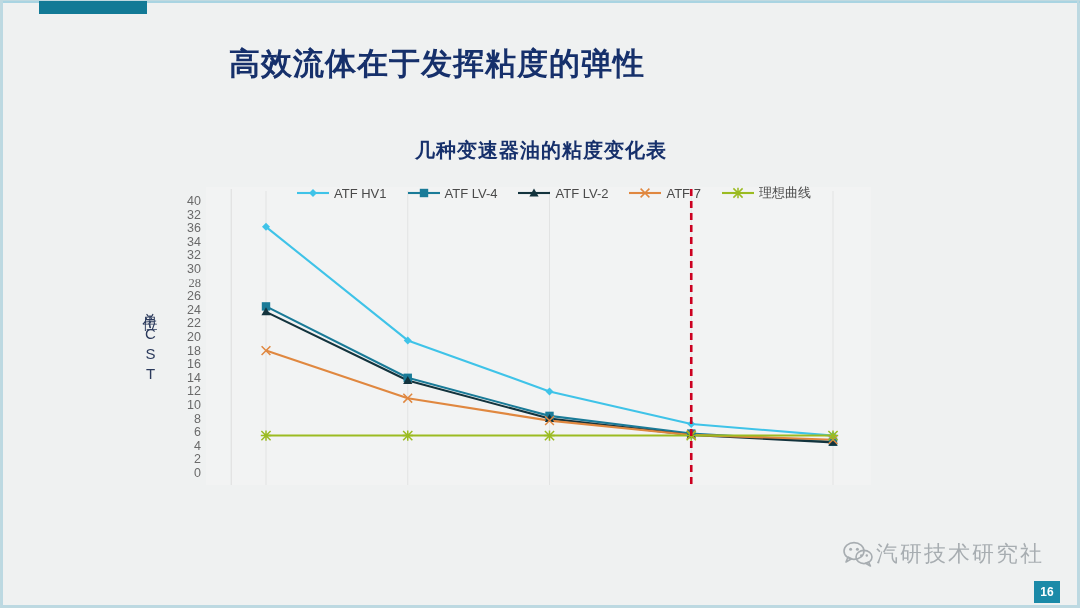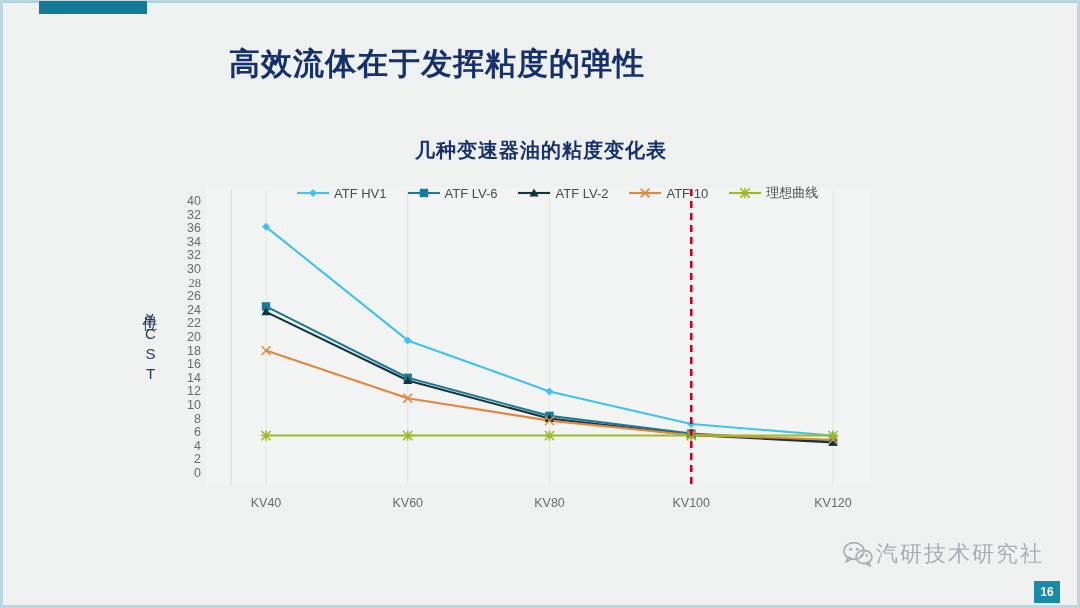--- a/index.html
+++ b/index.html
@@ -163,27 +163,20 @@
       <div class="ytick" style="top: 177.2px;">16</div>
       <div class="ytick" style="top: 190.8px;">14</div>
       <div class="ytick" style="top: 204.4px;">12</div>
       <div class="ytick" style="top: 218px;">10</div>
       <div class="ytick" style="top: 231.6px;">8</div>
       <div class="ytick" style="top: 245.2px;">6</div>
       <div class="ytick" style="top: 258.8px;">4</div>
       <div class="ytick" style="top: 272.4px;">2</div>
       <div class="ytick" style="top: 286px;">0</div>
     </div>
-  <div id="x-ticks">
-      <div class="xtick" style="left: 60px;">KV40</div>
-      <div class="xtick" style="left: 201.75px;">KV60</div>
-      <div class="xtick" style="left: 343.5px;">KV80</div>
-      <div class="xtick" style="left: 485.25px;">KV100</div>
-      <div class="xtick" style="left: 627px;">KV120</div>
-    </div>
 
   <div id="chart-area">
     <svg id="plot" viewBox="0 0 665 298" preserveAspectRatio="none">
         <line x1="60" y1="4" x2="60" y2="298" stroke="#e2e3e3" stroke-width="1"></line>
         <line x1="201.75" y1="4" x2="201.75" y2="298" stroke="#e2e3e3" stroke-width="1"></line>
         <line x1="343.5" y1="4" x2="343.5" y2="298" stroke="#e2e3e3" stroke-width="1"></line>
         <line x1="485.25" y1="4" x2="485.25" y2="298" stroke="#e2e3e3" stroke-width="1"></line>
         <line x1="627" y1="4" x2="627" y2="298" stroke="#e2e3e3" stroke-width="1"></line>
         <line x1="25.2" y1="2" x2="25.2" y2="298" stroke="#dcdddd" stroke-width="1"></line>
         <polyline points="60,39.83999999999999 201.75,153.39999999999998 343.5,204.39999999999998 485.25,237.04000000000002 627,248.60000000000002" fill="none" stroke="#3fc3e8" stroke-width="2.1" stroke-linejoin="round"></polyline>
@@ -280,39 +273,39 @@
         </svg>
         <span class="legend-label">ATF HV1</span>
       </div>
       <div class="legend-item">
         <svg width="34" height="14" viewBox="0 0 34 14" class="legend-swatch">
           <line x1="1" y1="7" x2="33" y2="7" stroke="#1a7b98" stroke-width="2.1"></line>
           <g>
             <rect x="12.8" y="2.8" width="8.4" height="8.4" fill="#1a7b98"></rect>
           </g>
         </svg>
-        <span class="legend-label">ATF LV-6</span>
+        <span class="legend-label">ATF LV-4</span>
       </div>
       <div class="legend-item">
         <svg width="34" height="14" viewBox="0 0 34 14" class="legend-swatch">
           <line x1="1" y1="7" x2="33" y2="7" stroke="#13333d" stroke-width="2.1"></line>
           <g>
             <polygon points="17,2.4000000000000004 21.6,10.4 12.4,10.4" fill="#13333d"></polygon>
           </g>
         </svg>
         <span class="legend-label">ATF LV-2</span>
       </div>
       <div class="legend-item">
         <svg width="34" height="14" viewBox="0 0 34 14" class="legend-swatch">
           <line x1="1" y1="7" x2="33" y2="7" stroke="#e0873f" stroke-width="2.1"></line>
           <g>
             <path d="M12.6,2.5999999999999996 L21.4,11.4 M21.4,2.5999999999999996 L12.6,11.4" stroke="#e0873f" stroke-width="1.5"></path>
           </g>
         </svg>
-        <span class="legend-label">ATF 10</span>
+        <span class="legend-label">ATF 7</span>
       </div>
       <div class="legend-item">
         <svg width="34" height="14" viewBox="0 0 34 14" class="legend-swatch">
           <line x1="1" y1="7" x2="33" y2="7" stroke="#9bbb21" stroke-width="2.1"></line>
           <g>
             <path d="M12.4,2.4000000000000004 L21.6,11.6 M21.6,2.4000000000000004 L12.4,11.6 M11.8,7 L22.2,7 M17,1.7999999999999998 L17,12.2" stroke="#9bbb21" stroke-width="1.5"></path>
           </g>
         </svg>
         <span class="legend-label">理想曲线</span>
       </div>

